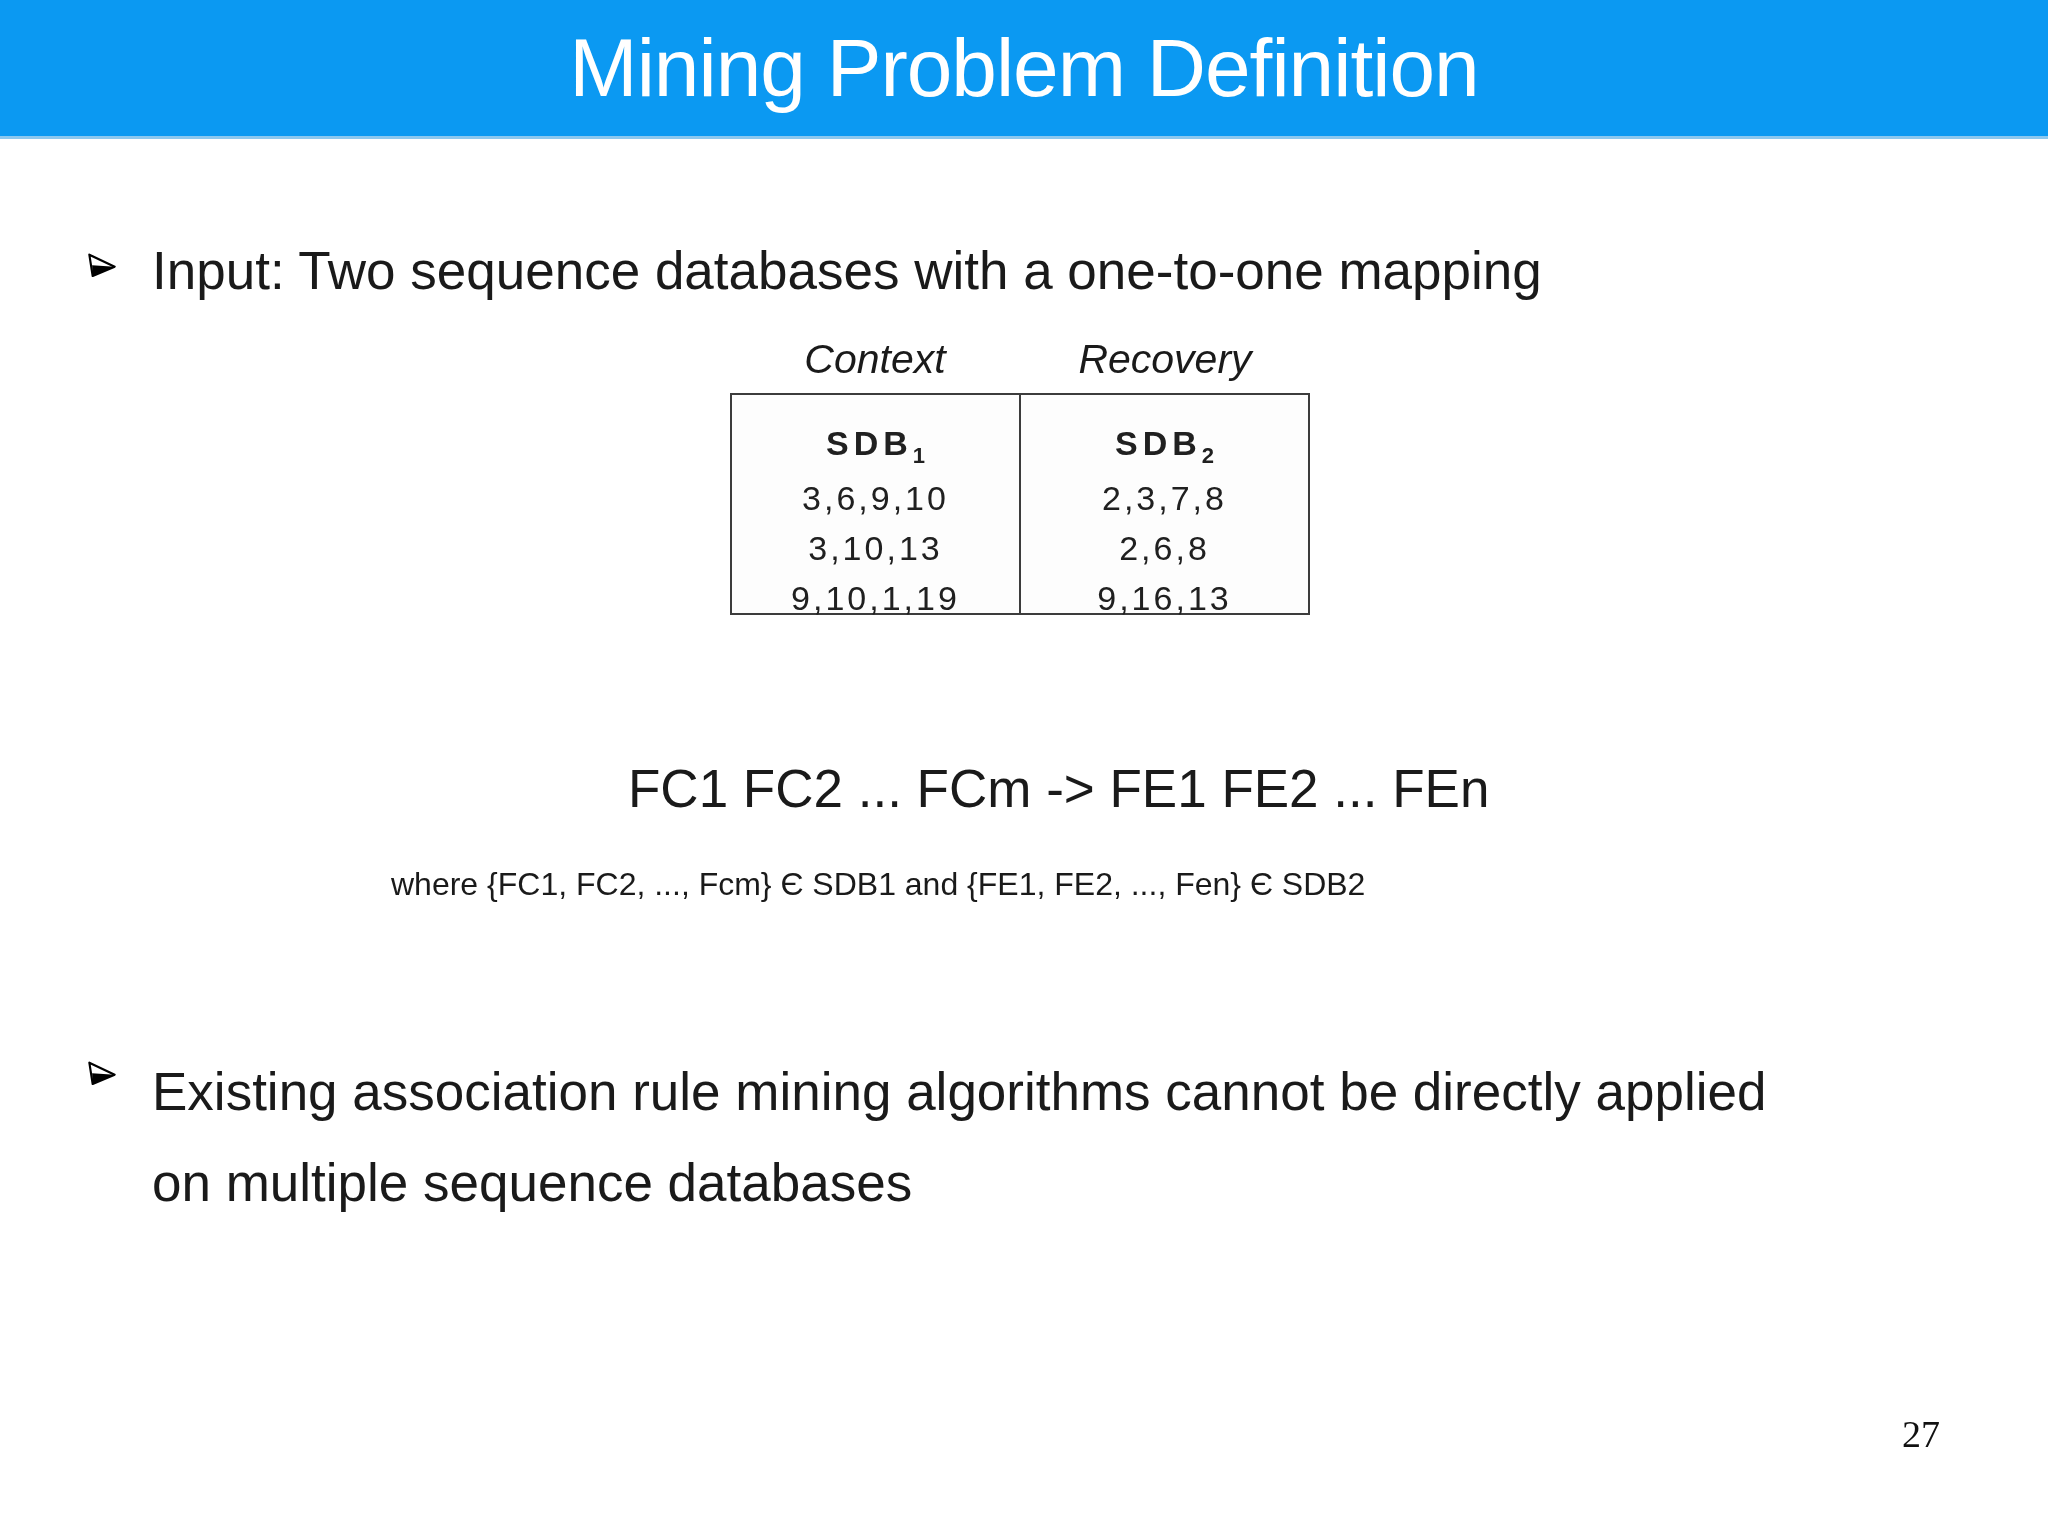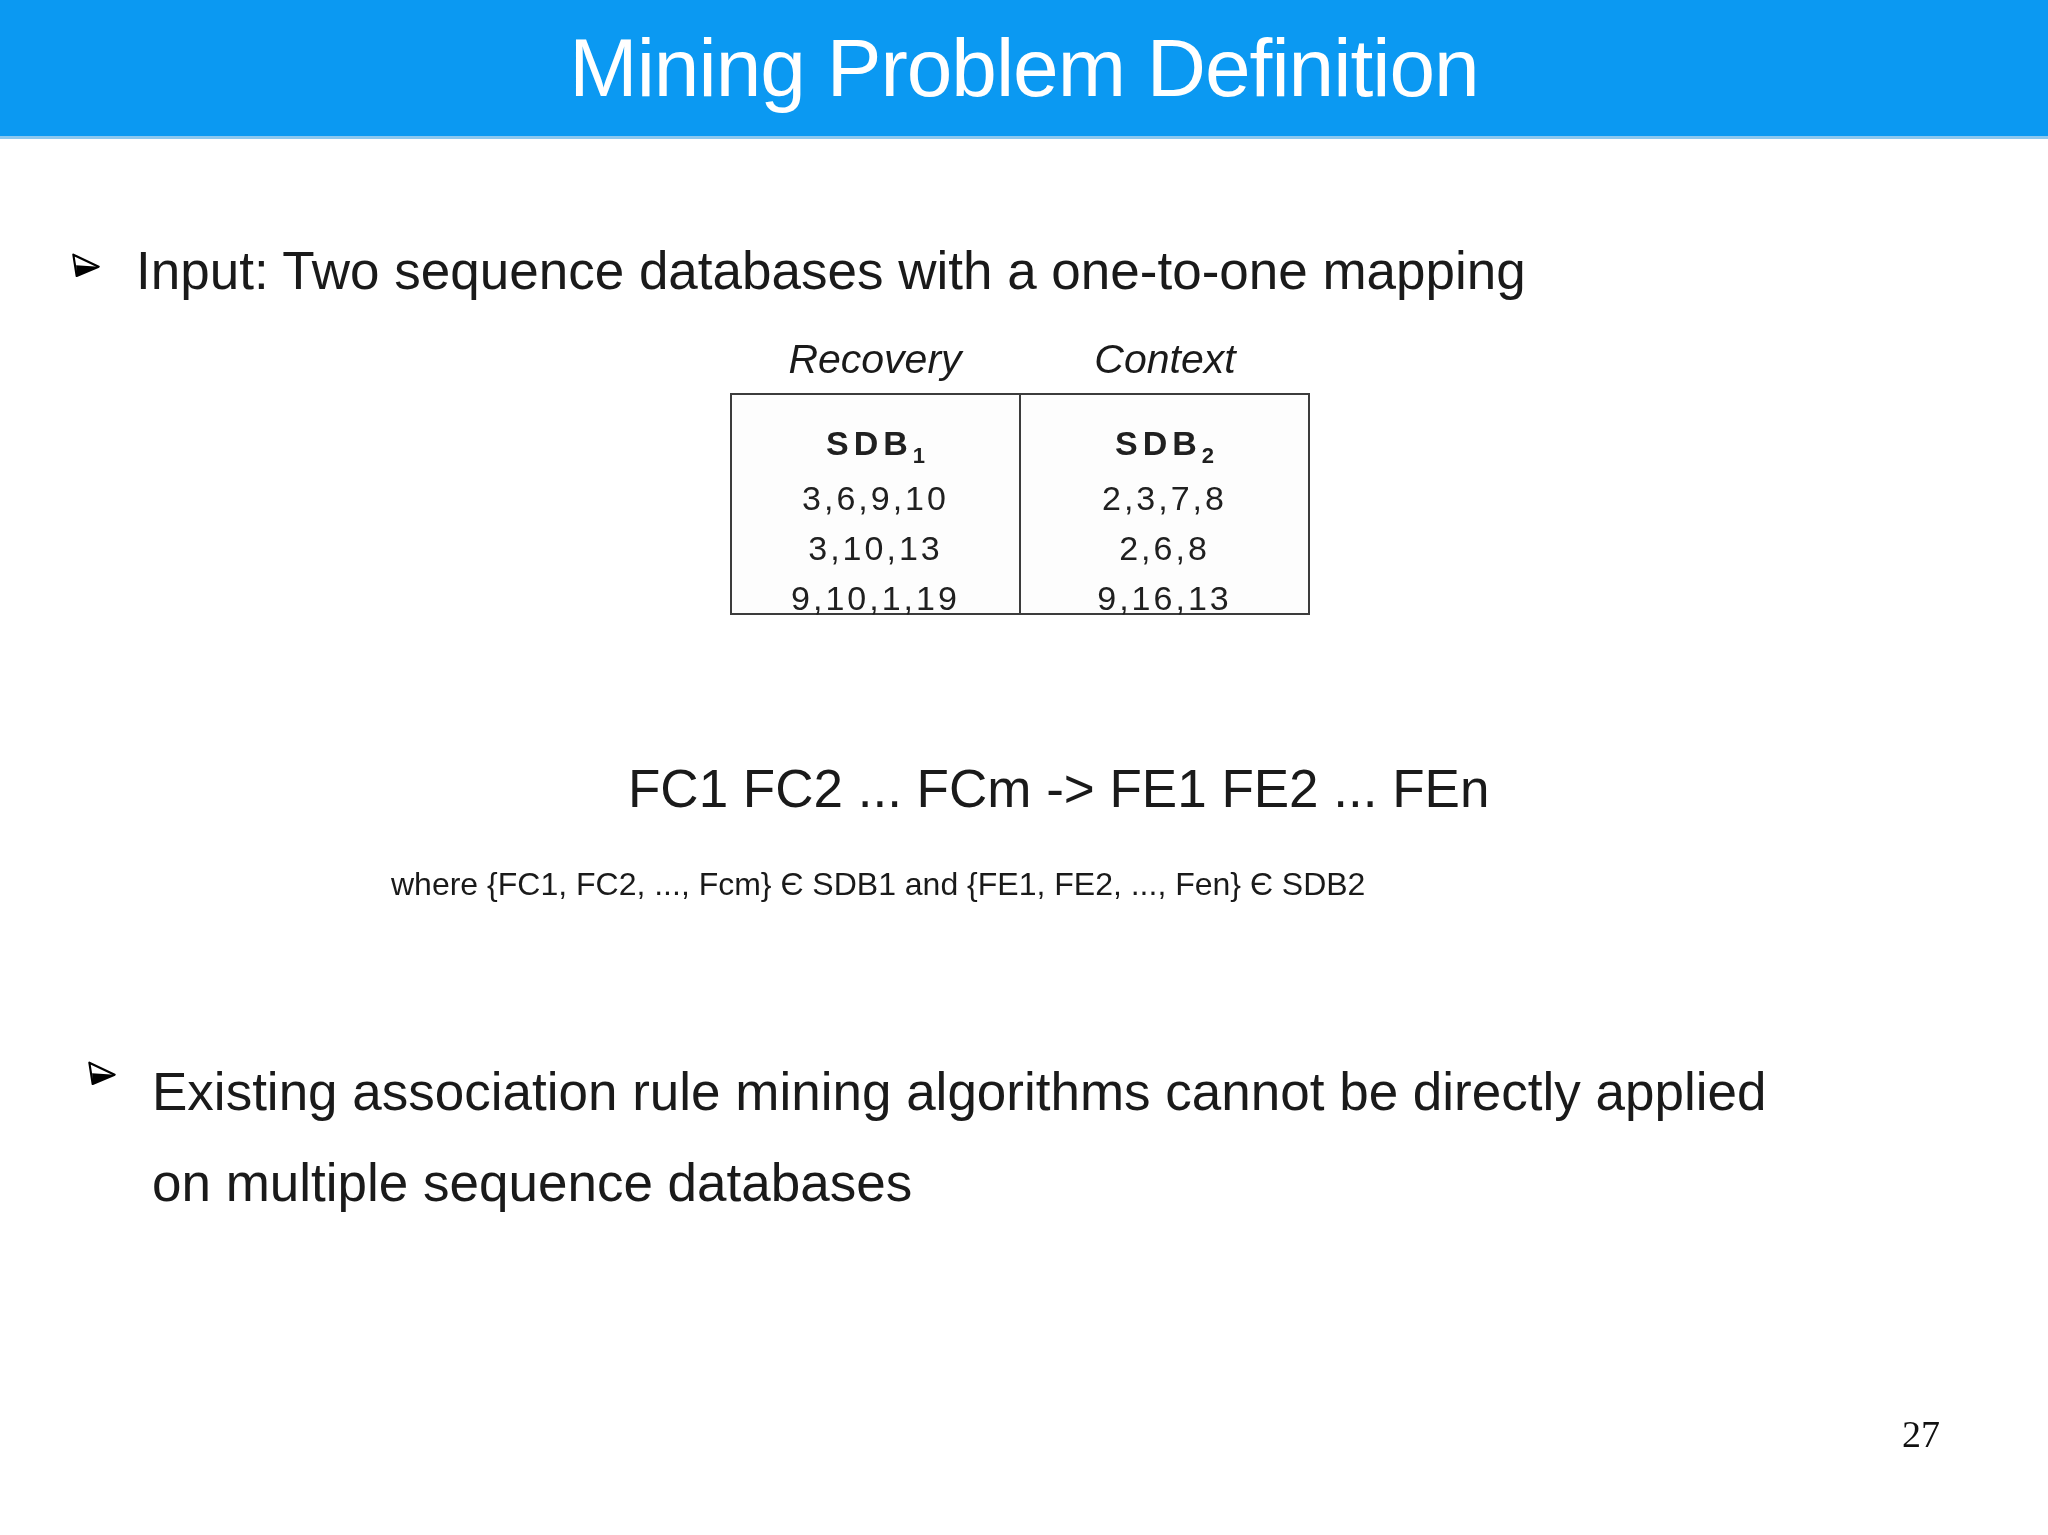--- a/index.html
+++ b/index.html
@@ -47,21 +47,21 @@
     line-height: 1.25;
   }
   .bullet .arrow {
     flex: 0 0 auto;
     width: 32px;
     height: 32px;
     margin-top: 12px;
   }
   .bullet .arrow svg { display: block; width: 100%; height: 100%; }
 
-  .bullet-input    { left: 70px;  top: 238px; width: 1820px; }
+  .bullet-input    { left: 86px;  top: 238px; width: 1820px; }
   .bullet-objective{ left: 86px;  top: 682px; width: 1820px; }
   .bullet-existing { left: 86px;  top: 1046px; width: 1740px; line-height: 1.72; justify-content: space-between; }
 
   
   .tbl-labels {
     position: absolute;
     left: 730px; top: 336px;
     width: 580px;
     display: flex;
     font-style: italic;
@@ -139,22 +139,22 @@
     <span class="arrow">
       <svg viewBox="0 0 24 24" aria-hidden="true">
         <path d="M2.5 3.5 L21.5 12.5 L5 19.5 Z" fill="#ffffff" stroke="#000000" stroke-width="1.6" stroke-linejoin="round"></path>
         <path d="M4.6 11.5 L21.5 12.5 L5 19.5 Z" fill="#000000"></path>
       </svg>
     </span>
     <span>Input: Two sequence databases with a one-to-one mapping</span>
   </div>
 
   <div class="tbl-labels">
+    <span>Context</span>
     <span>Recovery</span>
-    <span>Context</span>
   </div>
 
   <div class="tbl">
     <div class="col first">
       <div class="hdr"><span>SDB</span><sub>1</sub></div>
       <div class="row">3,6,9,10</div>
       <div class="row">3,10,13</div>
       <div class="row">9,10,1,19</div>
     </div>
     <div class="col">

